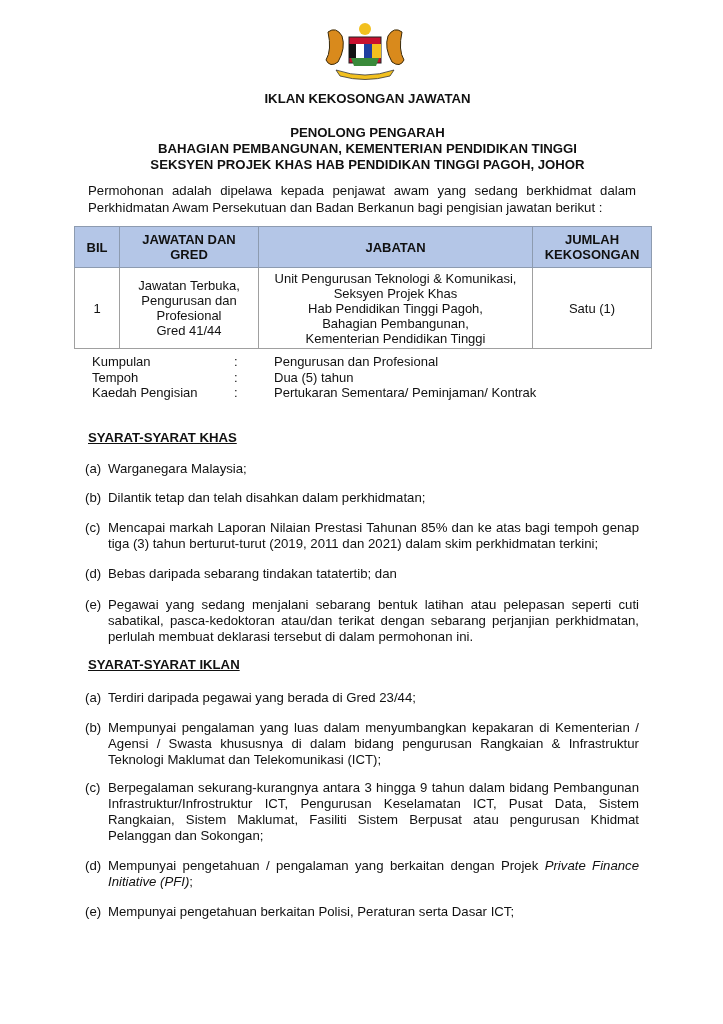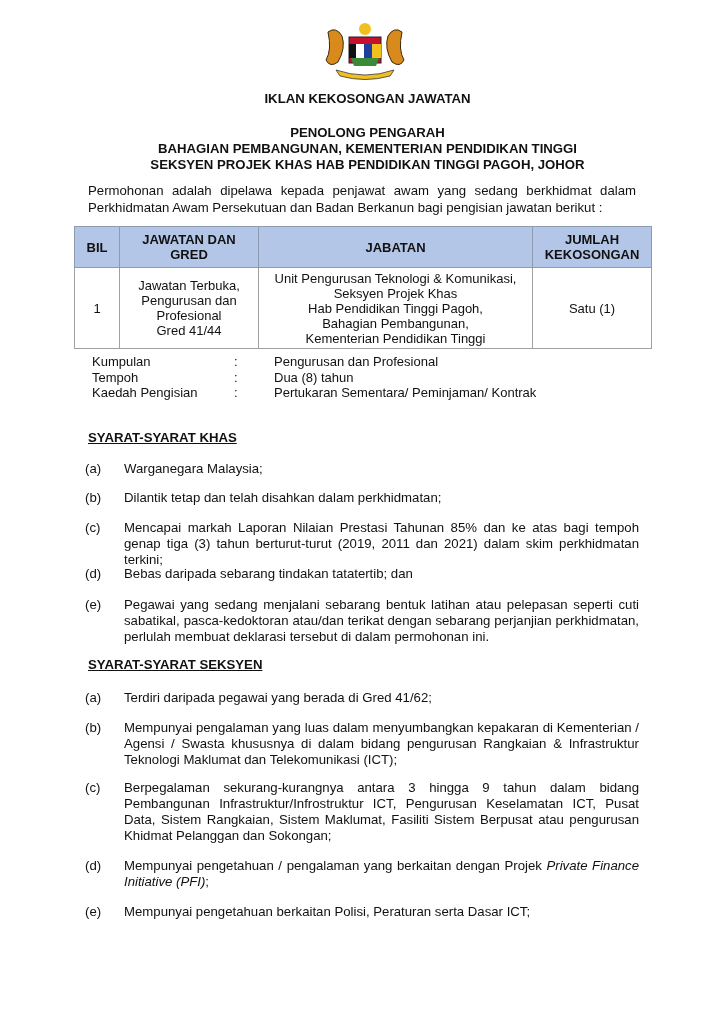--- a/index.html
+++ b/index.html
@@ -15,21 +15,21 @@
   table.vac td { border: 1px solid #a0a0a0; text-align: center; line-height: 15px; height: 80px; padding: 0 4px; }
   .info { position: absolute; left: 92px; top: 354px; font-size: 13px; line-height: 15.5px; }
   .info .row { display: flex; }
   .info .lbl { width: 142px; }
   .info .sep { width: 40px; }
   .h { position: absolute; left: 88px; font-weight: bold; font-size: 13.2px; text-decoration: underline; }
   .h1 { top: 430px; }
   .h2 { top: 657px; }
   .item { position: absolute; left: 85px; width: 554px; display: flex; font-size: 13.2px; line-height: 16px; }
   .item .mk { width: 23px; flex: none; }
-  .item .tx { flex: 1; text-align: justify; text-align-last: left; margin-left: 16px; }
+  .item .tx { flex: 1; text-align: justify; text-align-last: left; }
   .i-it { font-style: italic; }
 </style>
 </head>
 <body>
 
 <div class="page">
 
   <svg class="crest" viewBox="0 0 86 62">
     <circle cx="43" cy="9" r="6" fill="#f2c01e"></circle>
     <path d="M37 9 a6 6 0 0 0 12 0 a4.5 4.5 0 0 1 -12 0z" fill="#e3a600"></path>
@@ -85,21 +85,21 @@
 
   <div class="info">
     <div class="row">
       <span class="lbl">Kumpulan</span>
       <span class="sep">:</span>
       <span>Pengurusan dan Profesional</span>
     </div>
     <div class="row">
       <span class="lbl">Tempoh</span>
       <span class="sep">:</span>
-      <span>Dua (8) tahun</span>
+      <span>Dua (5) tahun</span>
     </div>
     <div class="row">
       <span class="lbl">Kaedah Pengisian</span>
       <span class="sep">:</span>
       <span>Pertukaran Sementara/ Peminjaman/ Kontrak</span>
     </div>
   </div>
 
   <div class="h h1">SYARAT-SYARAT KHAS</div>
 
@@ -117,25 +117,25 @@
   </div>
   <div class="item" style="top:566px">
     <span class="mk">(d)</span>
     <span class="tx">Bebas daripada sebarang tindakan tatatertib; dan</span>
   </div>
   <div class="item" style="top:597px">
     <span class="mk">(e)</span>
     <span class="tx">Pegawai yang sedang menjalani sebarang bentuk latihan atau pelepasan seperti cuti sabatikal, pasca-kedoktoran atau/dan terikat dengan sebarang perjanjian perkhidmatan, perlulah membuat deklarasi tersebut di dalam permohonan ini.</span>
   </div>
 
-  <div class="h h2">SYARAT-SYARAT SEKSYEN</div>
+  <div class="h h2">SYARAT-SYARAT IKLAN</div>
 
   <div class="item" style="top:690px">
     <span class="mk">(a)</span>
-    <span class="tx">Terdiri daripada pegawai yang berada di Gred 41/62;</span>
+    <span class="tx">Terdiri daripada pegawai yang berada di Gred 23/44;</span>
   </div>
   <div class="item" style="top:720px">
     <span class="mk">(b)</span>
     <span class="tx">Mempunyai pengalaman yang luas dalam menyumbangkan kepakaran di Kementerian / Agensi / Swasta khususnya di dalam bidang pengurusan Rangkaian &amp; Infrastruktur Teknologi Maklumat dan Telekomunikasi (ICT);</span>
   </div>
   <div class="item" style="top:780px">
     <span class="mk">(c)</span>
     <span class="tx">Berpegalaman sekurang-kurangnya antara 3 hingga 9 tahun dalam bidang Pembangunan Infrastruktur/Infrostruktur ICT, Pengurusan Keselamatan ICT, Pusat Data, Sistem Rangkaian, Sistem Maklumat, Fasiliti Sistem Berpusat atau pengurusan Khidmat Pelanggan dan Sokongan;</span>
   </div>
   <div class="item" style="top:858px">

